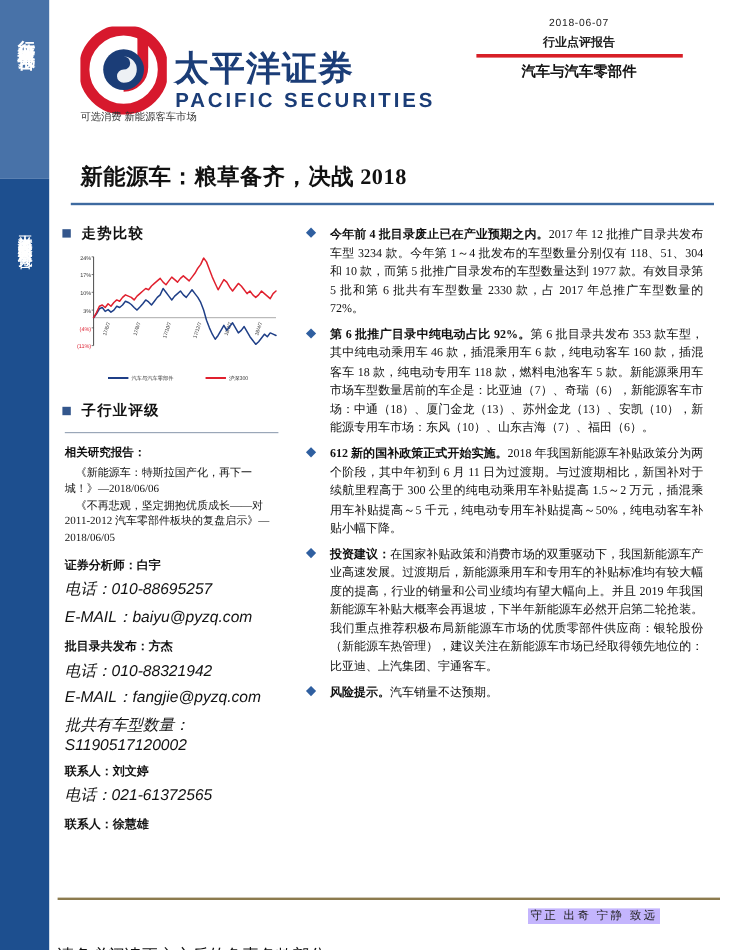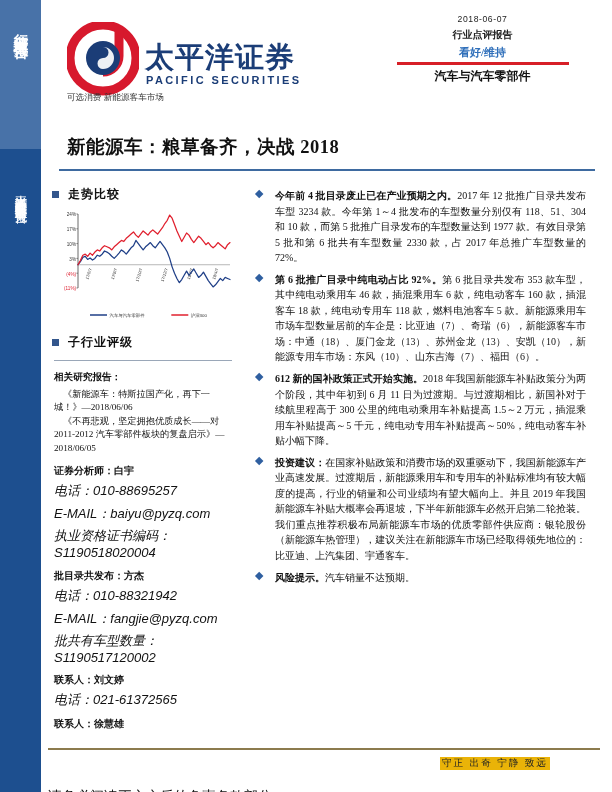--- a/index.html
+++ b/index.html
@@ -45,21 +45,21 @@
   .logo-mark{position:absolute;left:0;top:0;width:72px;height:76px;}
   .logo-cn{
     position:absolute;left:78px;top:16px;
     font-family:"Liberation Sans","DejaVu Sans",sans-serif;
     font-size:29px;font-weight:bold;color:#1b3d77;letter-spacing:1px;
     white-space:nowrap;
   }
   .logo-en{
     position:absolute;left:79px;top:52px;
     font-family:"Liberation Sans","DejaVu Sans",sans-serif;
-    font-size:11px;font-weight:bold;color:#1b3d77;letter-spacing:2.4px;
+    font-size:17px;font-weight:bold;color:#1b3d77;letter-spacing:2.4px;
     white-space:nowrap;
   }
 
   .hdr-right{position:absolute;right:22px;top:14px;width:215px;text-align:right;}
   .hdr-date{
     font-family:"Liberation Sans","DejaVu Sans",sans-serif;
     font-size:8.6px;color:#222;letter-spacing:.6px;text-align:center;
     margin-bottom:4px;
   }
   .hdr-type{
@@ -137,21 +137,21 @@
   
   .foot-rule{
     position:absolute;left:48px;top:748px;width:552px;height:2px;background:#8c7b4e;
   }
   .foot-left{
     position:absolute;left:48px;top:788px;
     font-size:14px;color:#111;
   }
   .foot-right{
     position:absolute;left:440px;top:757px;
-    font-size:9.6px;color:#222;background:#eab308;
+    font-size:9.6px;color:#222;background:#c4b5fd;
     letter-spacing:2px;padding:0 2px;
   }
 </style>
 </head>
 <body>
 
 <div class="sidebar">
   <div class="sb-top"></div>
   <div class="sb-bot"></div>
   <div class="sb-vert a">行业研究报告</div>
@@ -169,21 +169,20 @@
         <path d="M36 25 a11 11 0 0 1 0 22 a5.5 5.5 0 0 1 0 -11 a5.5 5.5 0 0 0 0 -11 Z" fill="#ffffff" opacity="0.92"></path>
       </svg>
     </div>
     <div class="logo-cn">太平洋证券</div>
     <div class="logo-en">PACIFIC SECURITIES</div>
   </div>
 
   <div class="hdr-right">
     <div class="hdr-date">2018-06-07</div>
     <div class="hdr-type">行业点评报告</div>
-    <div class="hdr-rating">看好/维持</div>
     <div class="hdr-rule"></div>
     <div class="hdr-sector">汽车与汽车零部件</div>
   </div>
 
   <div class="hdr-crumb">可选消费  新能源客车市场</div>
 </div>
 
 <div class="title-band">
   <div class="rep-title">新能源车：粮草备齐，决战 2018</div>
   <div class="title-hr"></div>
@@ -234,21 +233,20 @@
 
   <div class="sep"></div>
 
   <div class="rel-title">相关研究报告：</div>
   <div class="rel-item">《新能源车：特斯拉国产化，再下一城！》—2018/06/06</div>
   <div class="rel-item">《不再悲观，坚定拥抱优质成长——对 2011-2012 汽车零部件板块的复盘启示》—2018/06/05</div>
 
   <div class="an-name">证券分析师：白宇</div>
   <div class="an-line">电话：010-88695257</div>
   <div class="an-line">E-MAIL：baiyu@pyzq.com</div>
-  <div class="an-line">执业资格证书编码：S1190518020004</div>
 
   <div class="an-name">批目录共发布：方杰</div>
   <div class="an-line">电话：010-88321942</div>
   <div class="an-line">E-MAIL：fangjie@pyzq.com</div>
   <div class="an-line">批共有车型数量：S1190517120002</div>
 
   <div class="ct-name">联系人：刘文婷</div>
   <div class="an-line">电话：021-61372565</div>
 
   <div class="ct-name">联系人：徐慧雄</div>

